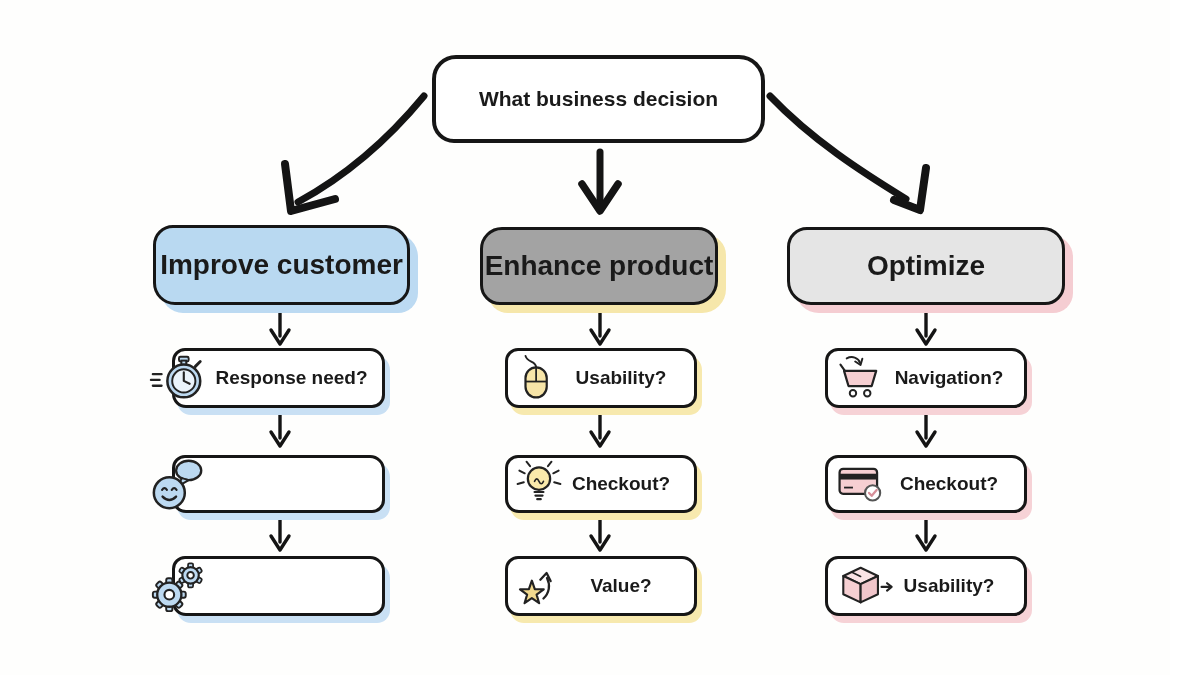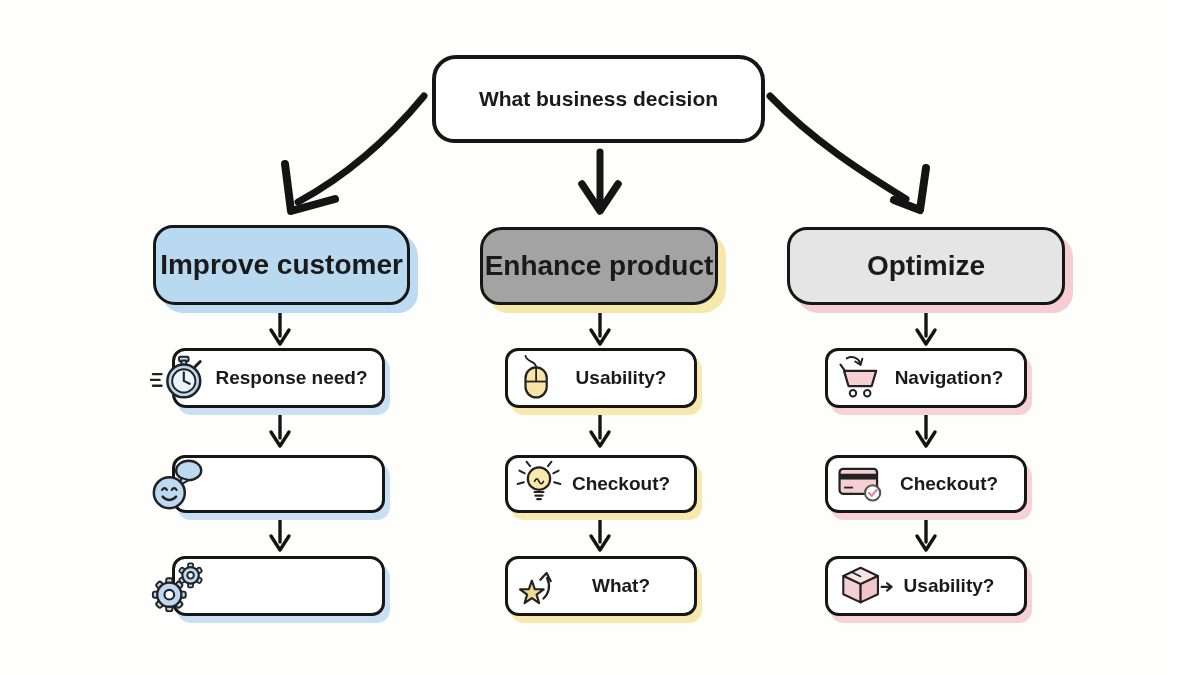--- a/index.html
+++ b/index.html
@@ -211,21 +211,21 @@
     </div>
 
     <div class="box item-box item-yellow row3">
       <span class="icon">
         <svg width="50" height="52" viewBox="0 0 56 56">
           <path d="M33 42 C 39.5 36, 41 27, 37 19" fill="none" stroke="#222" stroke-width="2.6" stroke-linecap="round"></path>
           <polyline points="29.5,21 36.5,13.5 41,22.5" fill="none" stroke="#222" stroke-width="2.6" stroke-linecap="round" stroke-linejoin="round"></polyline>
           <polygon points="20,22 23.3,31.5 33.3,31.7 25.3,37.7 28.2,47.3 20,41.6 11.8,47.3 14.7,37.7 6.7,31.7 16.7,31.5" fill="#f1d98e" stroke="#222" stroke-width="2.4" stroke-linejoin="round"></polygon>
         </svg>
       </span>
-      <span class="item-label">What?</span>
+      <span class="item-label">Value?</span>
     </div>
   </div>
 
   <div class="col-pink">
     <div class="box header-box hdr-pink">
       <div>
         <span class="header-line">Optimize</span>
       </div>
     </div>
 

